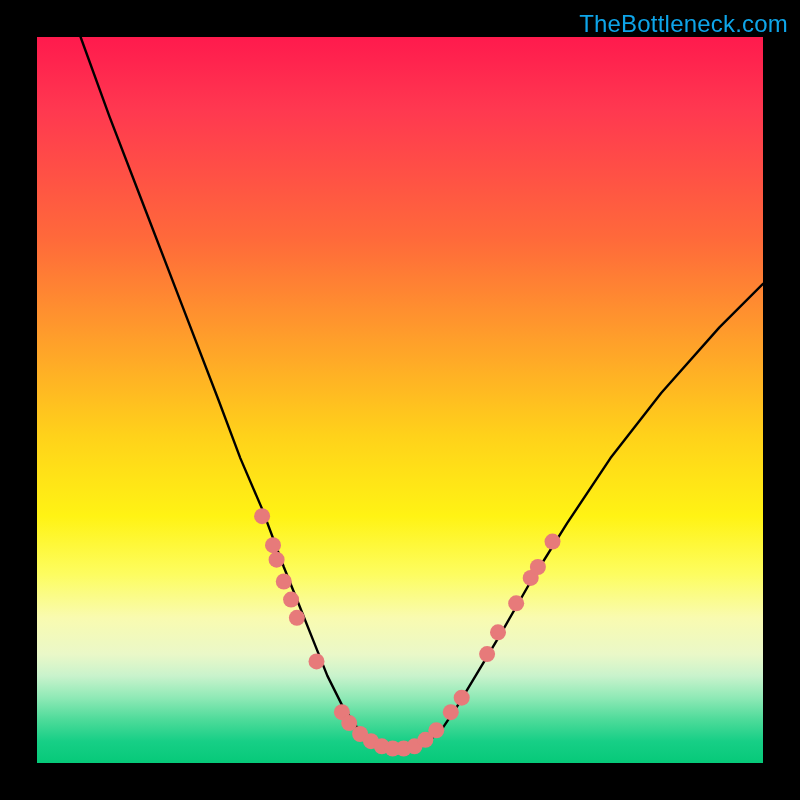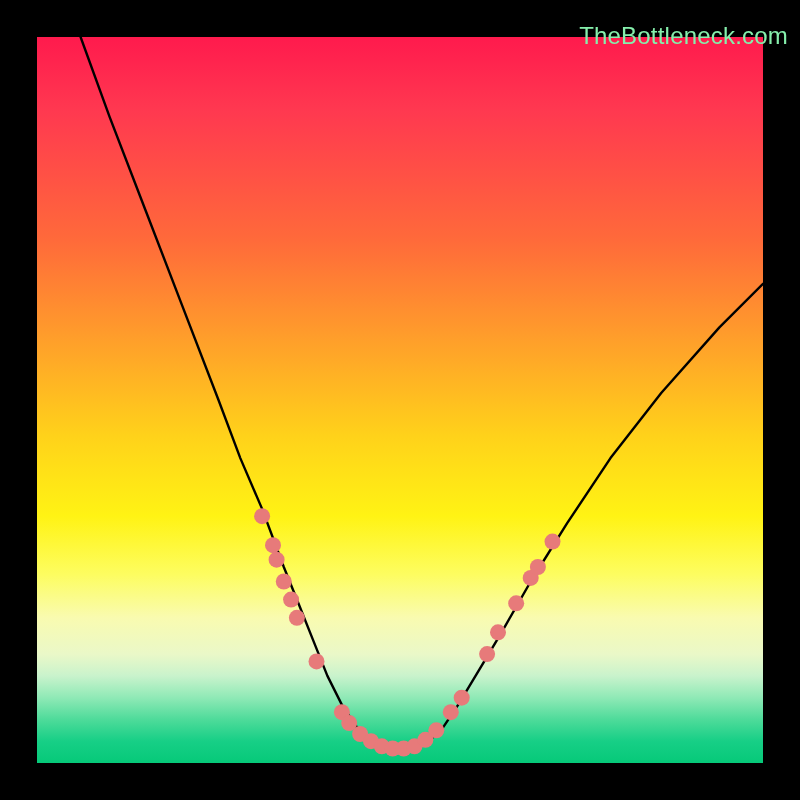--- a/index.html
+++ b/index.html
@@ -38,25 +38,25 @@
       #eaf8c8 85%,
       #c9f3cc 88%,
       #8fe9b6 91%,
       #4edb9a 94%,
       #17cf86 97%,
       #06c979 100%
     );
   }
   .watermark {
     position: absolute;
-    top: 22px;
+    top: 10px;
     right: 12px;
     font-family: Arial, Helvetica, sans-serif;
     font-size: 24px;
-    color: #86efac;
+    color: #0ea5e9;
     letter-spacing: 0.2px;
     user-select: none;
   }
   svg.curve {
     position: absolute;
     left: 0;
     top: 0;
     width: 726px;
     height: 726px;
   }

